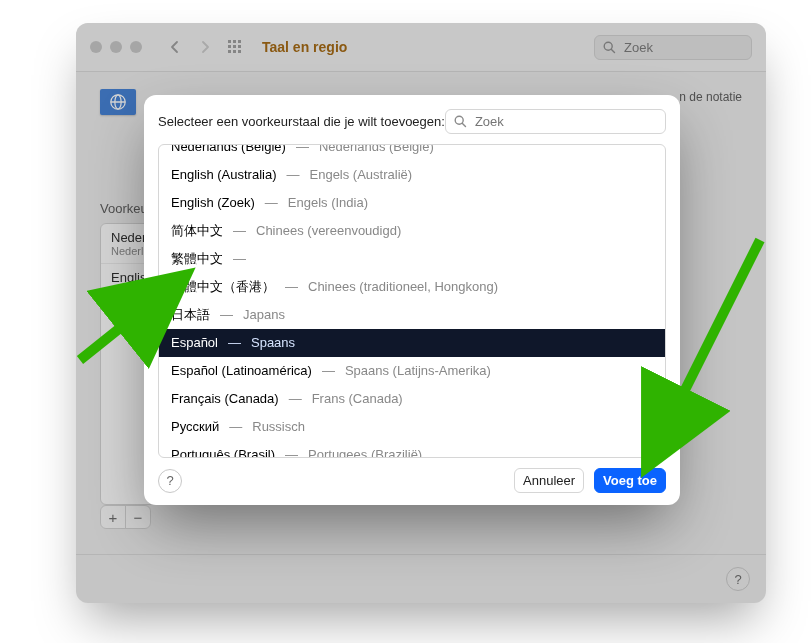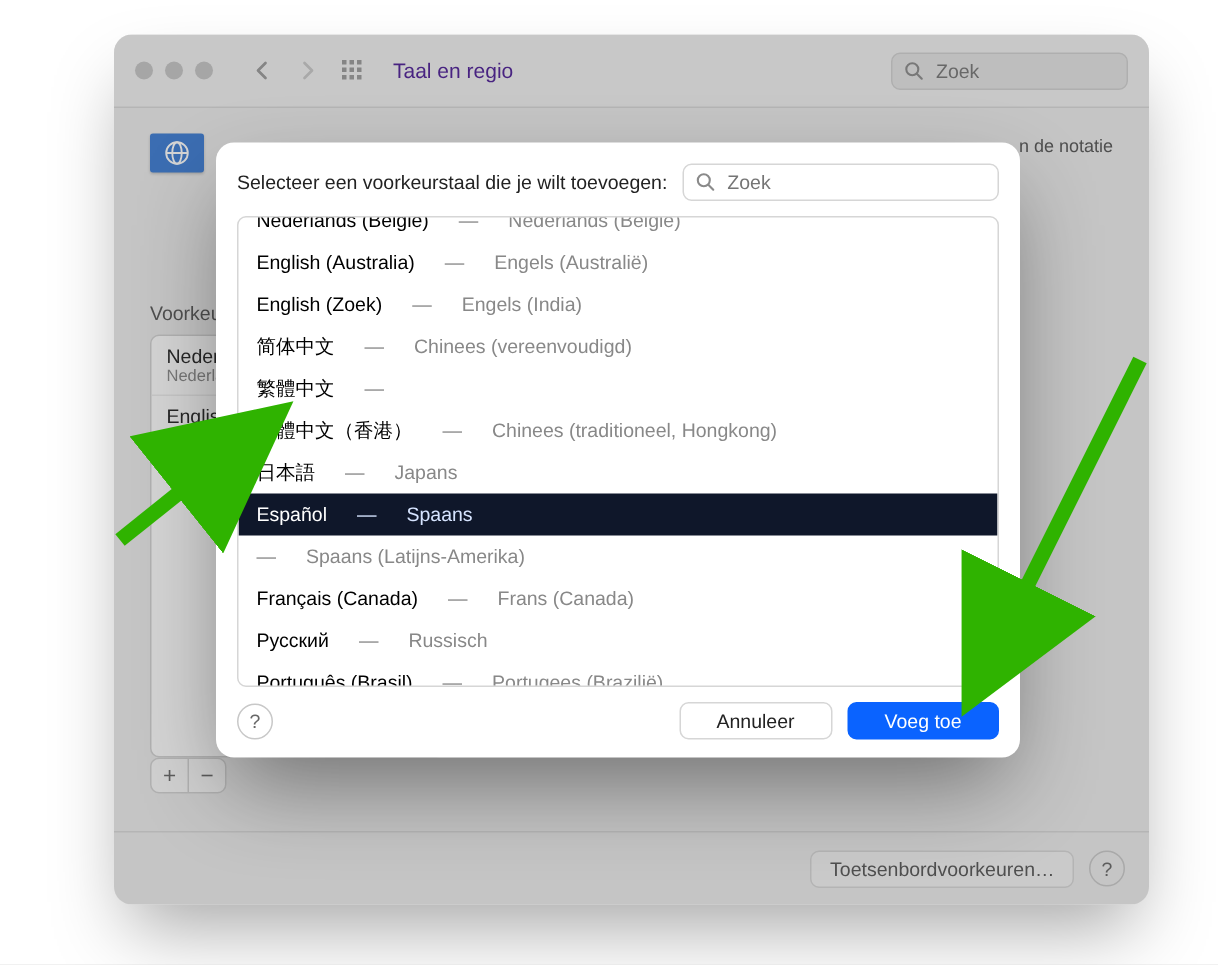--- a/index.html
+++ b/index.html
@@ -8,21 +8,21 @@
   .window{position:absolute;left:76px;top:23px;width:690px;height:580px;border-radius:12px;background:#ececec;box-shadow:0 25px 50px -10px rgba(0,0,0,.35);overflow:hidden}
   .titlebar{height:48px;display:flex;align-items:center;gap:8px;padding:0 14px;border-bottom:1px solid #d8d8d8;background:#f0f0f0}
   .traffic{display:flex;gap:8px;margin-right:14px}
   .dot{width:12px;height:12px;border-radius:50%}
   .dot.red{background:#c4c4c4}
   .dot.yellow{background:#c4c4c4}
   .dot.green{background:#c4c4c4}
   .navbtn{width:22px;height:22px;display:flex;align-items:center;justify-content:center;color:#8a8a8a;font-size:16px;border-radius:4px}
   .grid-ico{width:14px;height:14px;display:grid;grid-template-columns:repeat(3,3px);grid-auto-rows:3px;gap:2px}
   .grid-ico span{background:#9a9a9a}
-  .title{font-weight:400;color:#4c1d95;margin-left:8px;font-size:14px}
+  .title{font-weight:700;color:#a16207;margin-left:8px;font-size:14px}
   .searchfield{margin-left:auto;display:flex;align-items:center;gap:6px;background:#e3e3e3;border:1px solid #d0d0d0;border-radius:6px;padding:3px 8px;min-width:140px;color:#8a8a8a}
   .searchfield input{border:none;background:transparent;outline:none;font-size:13px;color:#333;width:90px}
   
   .content{position:absolute;inset:48px 0 0 0;padding:20px 24px;color:#555}
   .flag{position:absolute;left:24px;top:18px;width:36px;height:26px;background:#3b7cd4;border-radius:2px;display:flex;align-items:center;justify-content:center;box-shadow:0 1px 2px rgba(0,0,0,.2)}
   .flag svg{width:18px;height:18px}
   .intro{position:absolute;left:70px;right:24px;top:18px;font-size:12px;color:#555;line-height:16px}
   .side-label{position:absolute;left:24px;top:130px;font-size:13px;color:#555}
   .langbox{position:absolute;left:24px;top:152px;width:195px;height:280px;background:#fff;border:1px solid #d3d3d3;border-radius:6px;overflow:hidden}
   .langbox .item{padding:6px 10px;border-bottom:1px solid #eee}
@@ -31,39 +31,39 @@
   .addremove{position:absolute;left:24px;top:434px;display:flex;border:1px solid #d3d3d3;border-radius:6px;background:#fafafa}
   .addremove div{width:24px;height:22px;display:flex;align-items:center;justify-content:center;color:#666;font-size:15px}
   .addremove div+div{border-left:1px solid #d3d3d3}
   .bottombar{position:absolute;left:0;right:0;bottom:0;height:48px;border-top:1px solid #d8d8d8;display:flex;align-items:center;justify-content:flex-end;gap:10px;padding:0 16px}
   .btn-gray{background:#f2f2f2;border:1px solid #d6d6d6;border-radius:6px;padding:4px 12px;color:#555;font-size:13px}
   .help{width:22px;height:22px;border:1px solid #c8c8c8;border-radius:50%;display:flex;align-items:center;justify-content:center;color:#666;font-size:13px}
   
   .dim{position:absolute;inset:0;background:rgba(60,60,60,.22)}
   
   .sheet{position:absolute;left:144px;top:95px;width:536px;height:410px;background:#fff;border-radius:12px;box-shadow:0 25px 60px -10px rgba(0,0,0,.45);display:flex;flex-direction:column;padding:14px 14px 12px 14px;box-sizing:border-box}
-  .sheet-head{display:flex;align-items:center;gap:10px;margin-bottom:10px}
+  .sheet-head{display:flex;align-items:center;margin-bottom:10px}
   .sheet-head .prompt{font-size:13px;color:#222;flex:0 0 auto}
   .sheet-head .sf{flex:1;display:flex;align-items:center;gap:6px;border:1px solid #d6d6d6;border-radius:6px;padding:3px 8px;background:#fff}
   .sheet-head .sf input{border:none;outline:none;font-size:13px;width:100%}
   .list{flex:1;border:1px solid #d6d6d6;border-radius:6px;overflow:hidden;background:#fff;position:relative}
   .list-inner{position:absolute;inset:0;overflow:hidden}
-  .row{padding:4px 12px;font-size:13px;white-space:nowrap;display:flex;align-items:center;gap:20px;line-height:20px}
+  .row{padding:4px 12px;font-size:13px;white-space:nowrap;display:flex;align-items:center;gap:10px;line-height:20px}
   .row .native{color:#000}
   .row .dash{color:#888}
   .row .trans{color:#888}
   .row.sel{background:#0f172a}
   .row.sel .native{color:#fff}
   .row.sel .dash{color:#d6e4ff}
   .row.sel .trans{color:#d6e4ff}
   .row.partial{margin-top:-12px}
   .sheet-foot{display:flex;align-items:center;margin-top:10px;gap:10px}
   .sheet-foot .help{margin-right:auto}
-  .btn{border-radius:6px;padding:4px 24px;font-size:13px;border:1px solid #d6d6d6;background:#fff;color:#222}
-  .btn.primary{background:#0a63ff;border-color:#0a63ff;color:#fff;font-weight:400}
+  .btn{border-radius:6px;padding:4px 8px;font-size:13px;border:1px solid #d6d6d6;background:#fff;color:#222}
+  .btn.primary{background:#0a63ff;border-color:#0a63ff;color:#fff;font-weight:700}
   
   .arrow{position:absolute;pointer-events:none}
   .mag{color:#8a8a8a;display:inline-flex}
 </style>
 </head>
 <body>
 <div class="canvas">
 
 <div class="window">
   <div class="titlebar">
@@ -125,21 +125,20 @@
       <div class="item">
         <div class="n">English</div>
         <div class="s">Engels</div>
       </div>
     </div>
     <div class="addremove">
       <div>+</div>
       <div>−</div>
     </div>
     <div class="bottombar">
-      <div class="btn-gray">Toetsenbordvoorkeuren…</div>
       <div class="help">?</div>
     </div>
   </div>
 
   <div class="dim"></div>
 </div>
 
 <div class="sheet">
   <div class="sheet-head">
     <div class="prompt">Selecteer een voorkeurstaal die je wilt toevoegen:</div>
@@ -188,20 +187,21 @@
             <span class="native">日本語</span>
             <span class="dash">—</span>
             <span class="trans">Japans</span>
           </div>
           <div class="row sel">
             <span class="native">Español</span>
             <span class="dash">—</span>
             <span class="trans">Spaans</span>
           </div>
           <div class="row">
+            <span class="native">Español (Latinoamérica)</span>
             <span class="dash">—</span>
             <span class="trans">Spaans (Latijns-Amerika)</span>
           </div>
           <div class="row">
             <span class="native">Français (Canada)</span>
             <span class="dash">—</span>
             <span class="trans">Frans (Canada)</span>
           </div>
           <div class="row">
             <span class="native">Русский</span>

